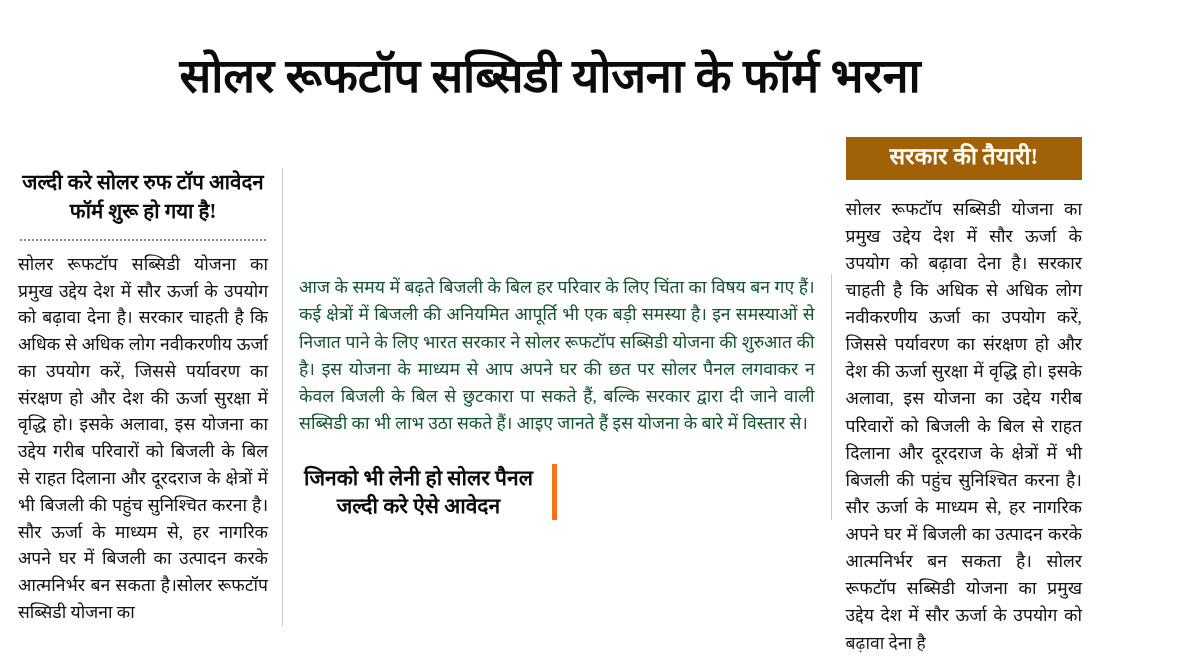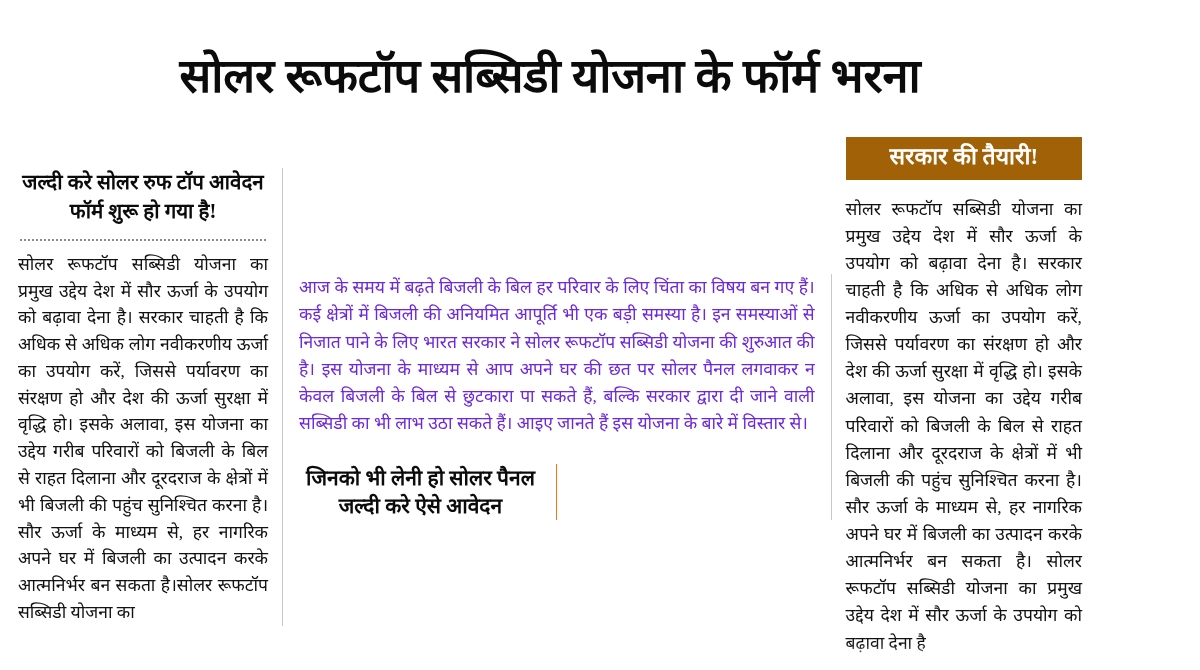--- a/index.html
+++ b/index.html
@@ -84,33 +84,33 @@
     text-align: justify;
     text-justify: inter-word;
     color: #111111;
   }
 
   
   .lead {
     font-size: 17.5px;
     line-height: 1.56;
     text-align: justify;
-    color: #6d28d9;
+    color: #14532d;
   }
   .mid-split {
     display: flex;
     margin-top: 26px;
   }
   .mid-sub {
     box-sizing: border-box;
     width: 50%;
   }
   .mid-sub.first {
     padding-right: 14px;
-    border-right: 1px solid #f97316;
+    border-right: 5px solid #f97316;
   }
   .mid-sub.second {
     padding-left: 16px;
   }
   .sub-head {
     font-weight: bold;
     font-size: 21px;
     line-height: 1.34;
     text-align: center;
     color: #0b0b0b;

